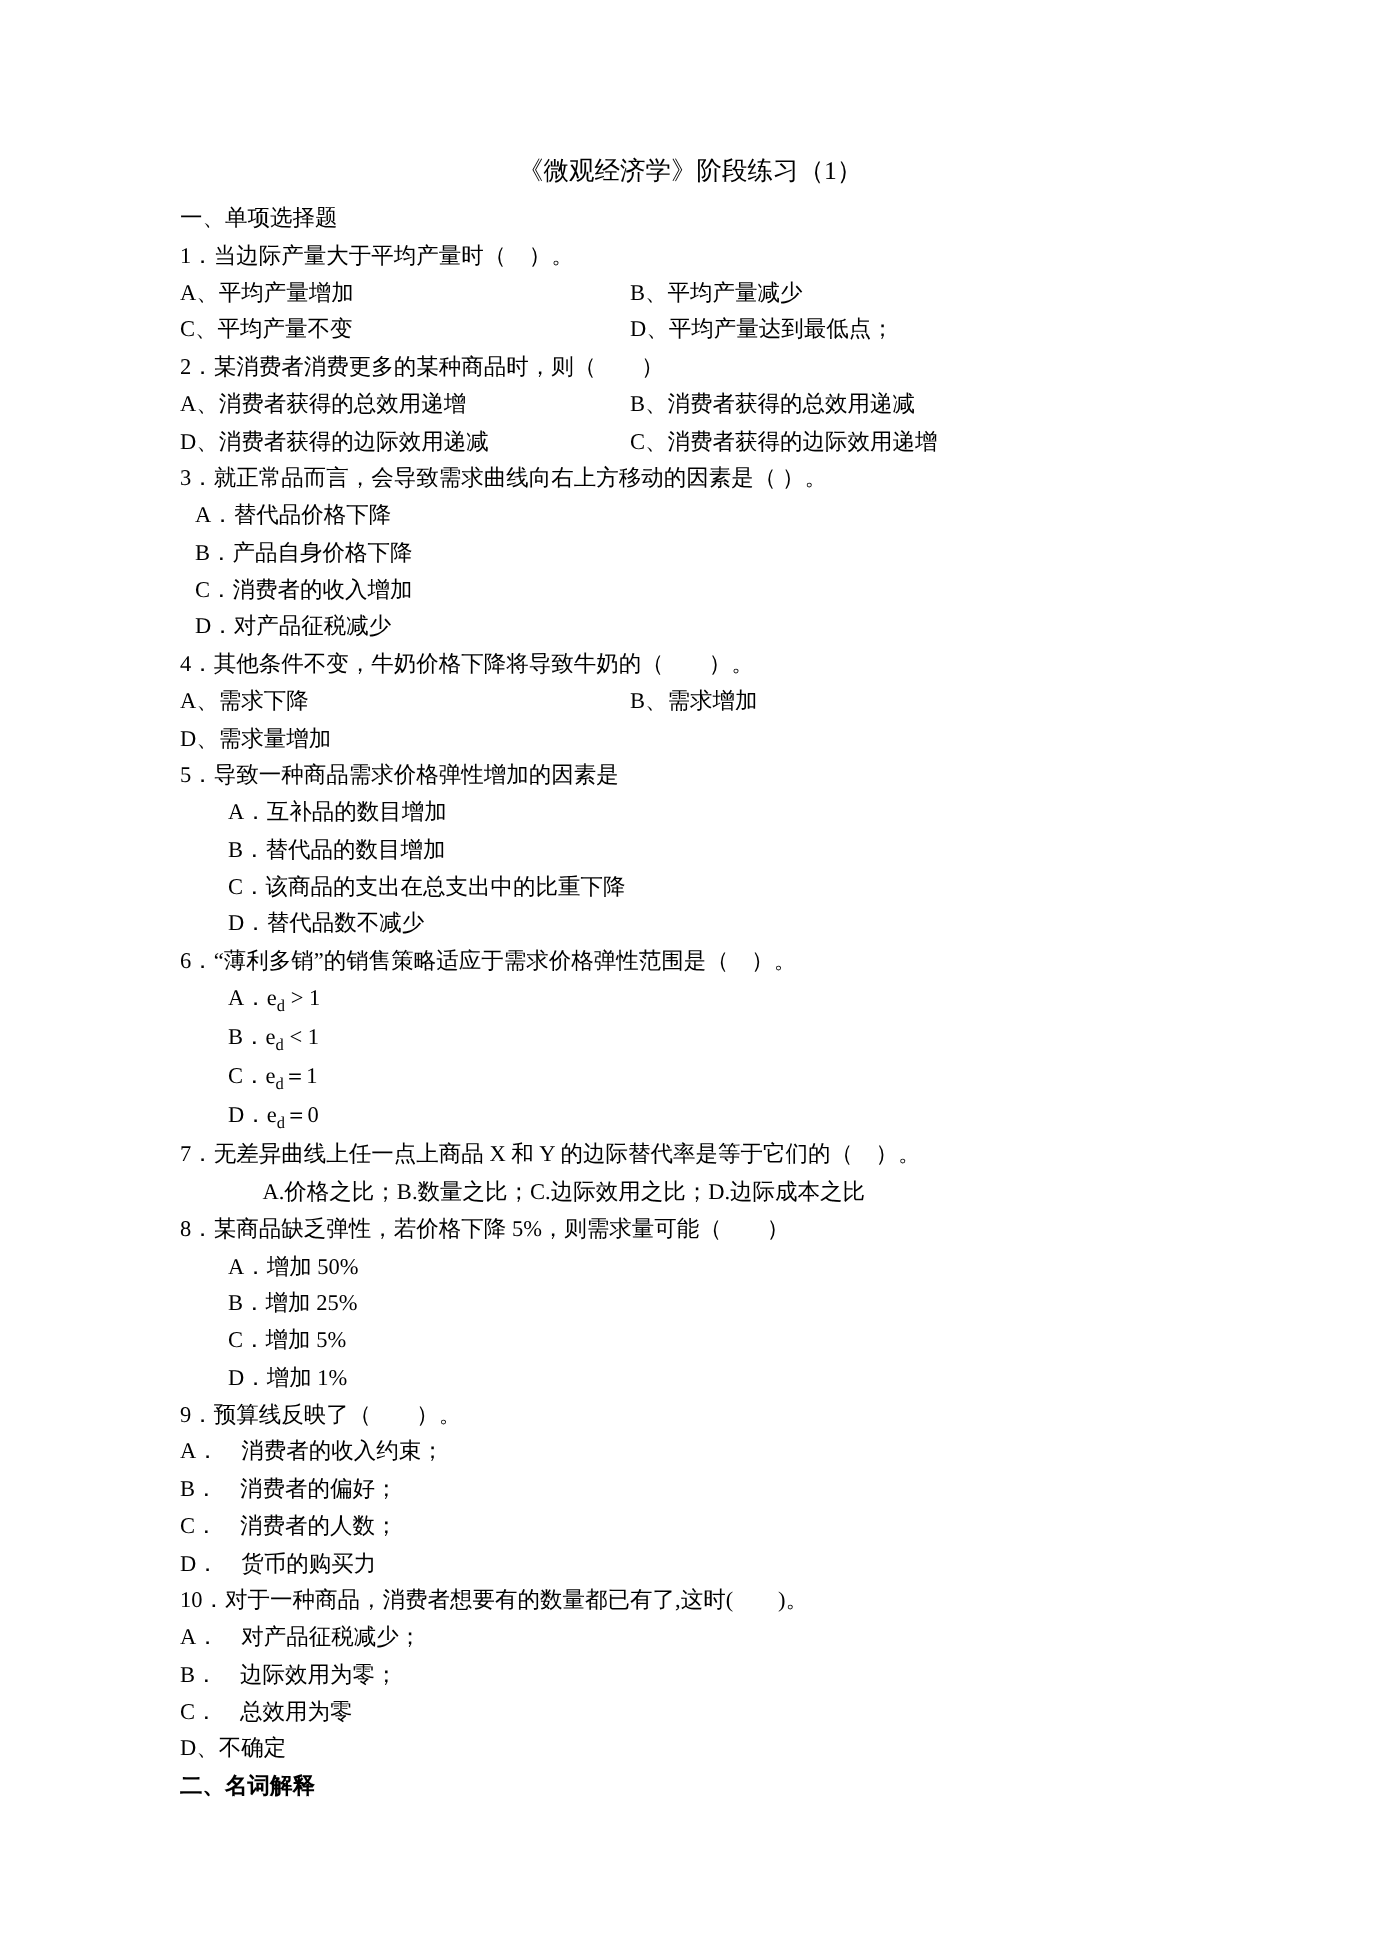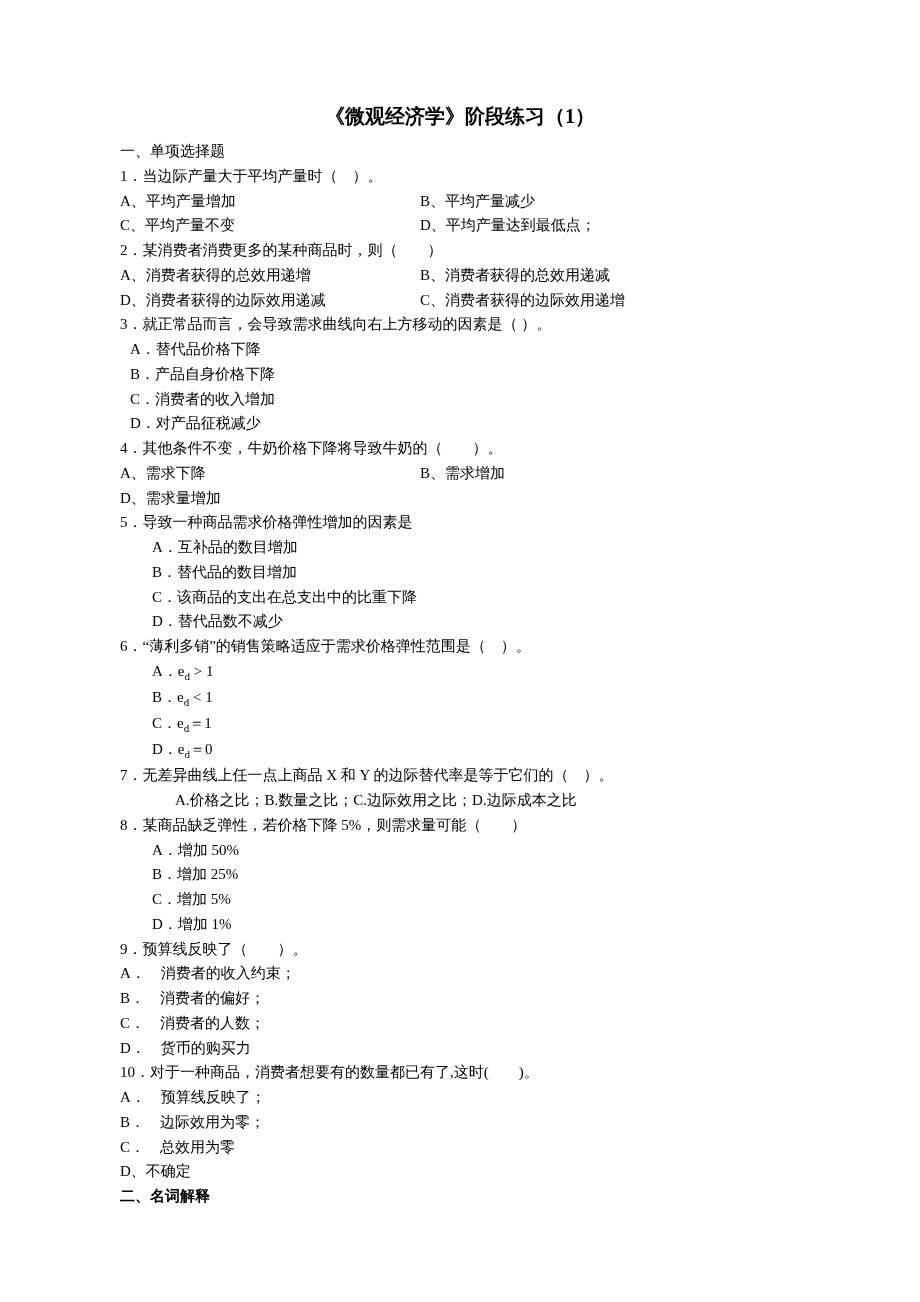--- a/index.html
+++ b/index.html
@@ -8,22 +8,22 @@
       font-size: 15px;
       line-height: 1.65;
       color: #000;
       width: 920px;
       margin: 0;
       padding: 100px 120px 60px 120px;
       box-sizing: border-box;
     }
     .title {
       text-align: center;
-      font-weight: bold;
-      font-size: 20px;
+      font-weight: normal;
+      font-size: 17px;
       margin-bottom: 6px;
     }
     .section-head {
       font-size: 15px;
     }
     .section-head.bold {
       font-weight: bold;
     }
     .q-stem {
     }
@@ -110,18 +110,18 @@
 <div class="opt-indent">C．增加 5%</div>
 <div class="opt-indent">D．增加 1%</div>
 
 <div class="q-stem">9．预算线反映了（　　）。</div>
 <div>A．　消费者的收入约束；</div>
 <div>B．　消费者的偏好；</div>
 <div>C．　消费者的人数；</div>
 <div>D．　货币的购买力</div>
 
 <div class="q-stem">10．对于一种商品，消费者想要有的数量都已有了,这时(　　)。</div>
-<div>A．　预算线反映了；</div>
+<div>A．　对产品征税减少；</div>
 <div>B．　边际效用为零；</div>
 <div>C．　总效用为零</div>
 <div>D、不确定</div>
 
 <div class="section-head bold">二、名词解释</div>
 
 </body></html>

